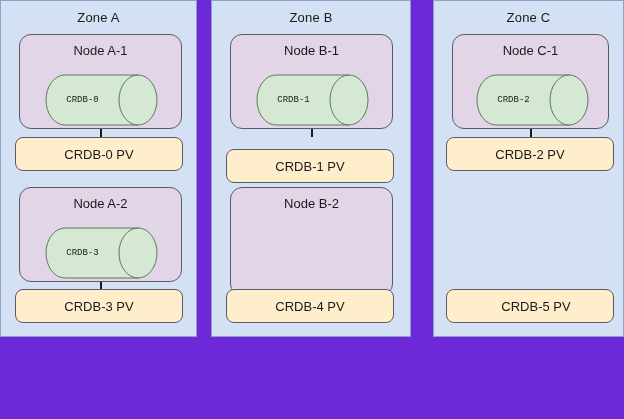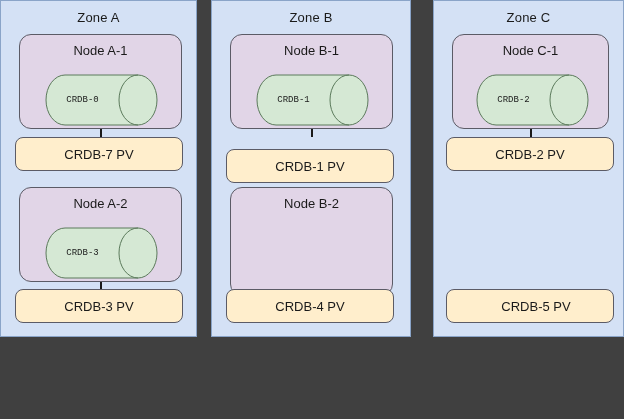--- a/index.html
+++ b/index.html
@@ -1,19 +1,19 @@
 <!DOCTYPE html>
 <html><head>
 <meta charset="utf-8">
 <style>
   html,body{margin:0;padding:0;background:#000;}
   body{width:624px;height:419px;overflow:hidden;
        font-family:"Liberation Sans","DejaVu Sans",sans-serif;}
 
-  #canvas{position:relative;width:624px;height:419px;background:#404040;}
+  #canvas{position:relative;width:624px;height:419px;background:#6d28d9;}
 
   .zone{position:absolute;top:0;height:337px;
         background:#d4e1f5;border:1px solid #8aa4c8;box-sizing:border-box;}
   .zone-title{position:absolute;left:0;right:0;top:9px;text-align:center;
               font-size:13px;color:#1a1a1a;letter-spacing:.2px;}
 
   .node{position:absolute;background:#e1d5e7;border:1px solid #5b5b66;
         border-radius:12px;box-sizing:border-box;}
   .node-title{position:absolute;left:0;right:0;top:8px;text-align:center;
               font-size:13px;color:#1a1a1a;}
@@ -51,21 +51,21 @@
       <div class="node" style="left: 18px; top: 186px; width: 163px; height: 95px; background: rgb(225, 213, 231); border-color: rgb(91, 91, 102);">
         <div class="node-title">Node A-2</div>
       </div>
       <div class="cyl" style="left: 44px; top: 226px; width: 113px; height: 52px;">
         <svg width="113" height="52" viewBox="0 0 113 52">
           <path d="M 20 1 L 93 1 A 19 25 0 0 1 93 51 L 20 51 A 19 25 0 0 1 20 1 Z" fill="#d5e8d4" stroke="#5b7a5b" stroke-width="1"></path>
           <path d="M 93 1 A 19 25 0 0 0 93 51" fill="none" stroke="#5b7a5b" stroke-width="1"></path>
         </svg>
         <div class="cyl-label" style="left: 0px; width: 75px;">CRDB-3</div>
       </div>
-      <div class="pv" style="left: 14px; top: 136px; width: 168px; height: 34px; background: rgb(255, 238, 204); border-color: rgb(91, 91, 102);">CRDB-7 PV</div>
+      <div class="pv" style="left: 14px; top: 136px; width: 168px; height: 34px; background: rgb(255, 238, 204); border-color: rgb(91, 91, 102);">CRDB-0 PV</div>
       <div class="pv" style="left: 14px; top: 288px; width: 168px; height: 34px; background: rgb(255, 238, 204); border-color: rgb(91, 91, 102);">CRDB-3 PV</div>
       <div class="connector" style="left: 99px; top: 128px; height: 8px; background: rgb(26, 26, 26);"></div>
       <div class="connector" style="left: 99px; top: 281px; height: 7px; background: rgb(26, 26, 26);"></div>
     </div>
     <div class="zone" style="left: 211px; width: 200px; background: rgb(212, 225, 245); border-color: rgb(138, 164, 200);">
       <div class="zone-title">Zone B</div>
       <div class="node" style="left: 18px; top: 33px; width: 163px; height: 95px; background: rgb(225, 213, 231); border-color: rgb(91, 91, 102);">
         <div class="node-title">Node B-1</div>
       </div>
       <div class="cyl" style="left: 44px; top: 73px; width: 113px; height: 52px;">

